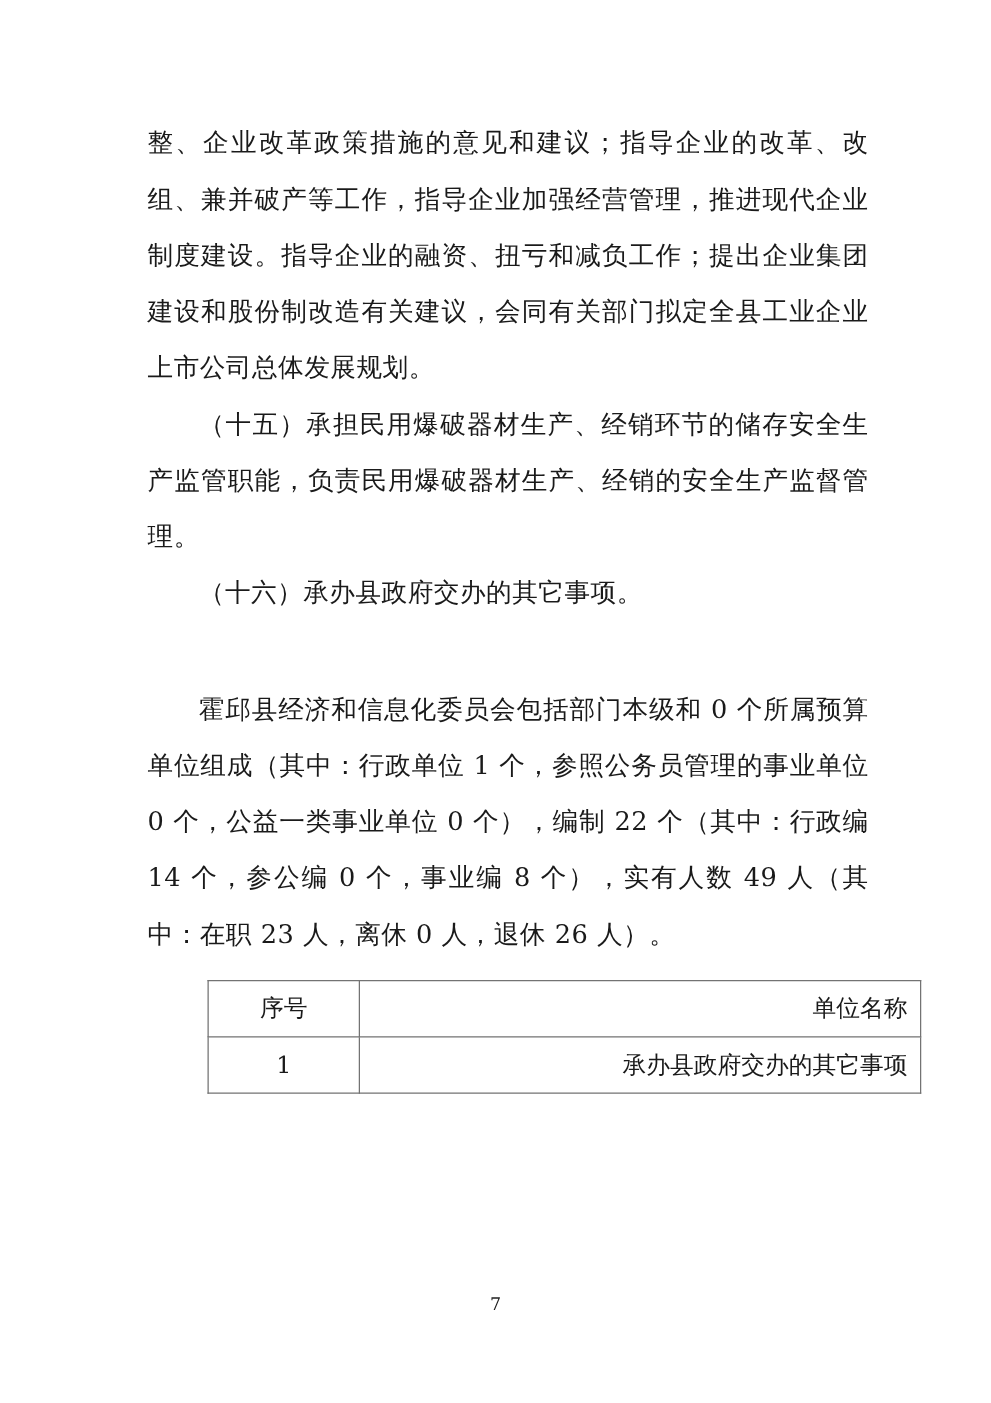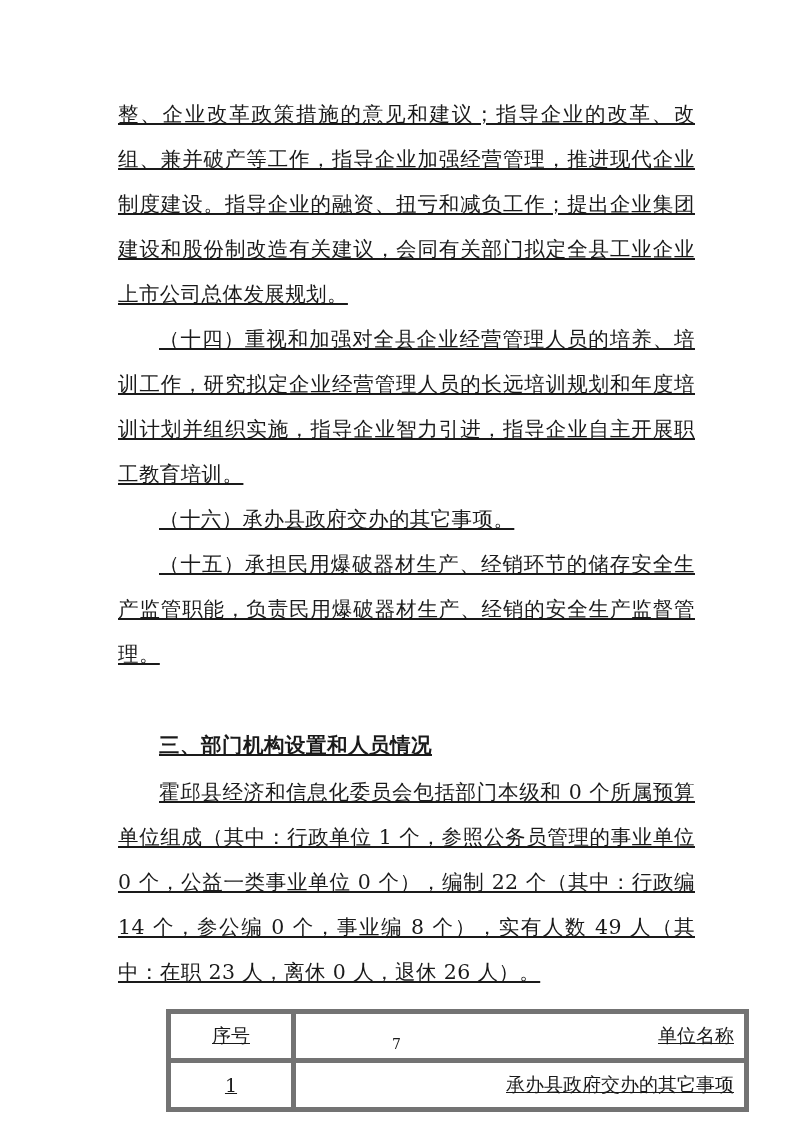--- a/index.html
+++ b/index.html
@@ -16,21 +16,20 @@
     overflow: hidden;
   }
   .page {
     position: absolute;
     left: 0;
     top: 0;
     width: 793px;
     height: 1122px;
     box-sizing: border-box;
     padding: 92px 98px 40px 118px;
-    text-decoration: underline;
   }
   .body-text {
     font-size: 20.5px;
     line-height: 45px;
     text-align: justify;
     text-justify: inter-ideograph;
     letter-spacing: 0.4px;
   }
   .para {
     margin: 0;
@@ -57,21 +56,21 @@
   .table-wrap {
     margin-top: 14px;
     padding-left: 48px;
   }
   table.unit-table {
     border-collapse: collapse;
     table-layout: fixed;
     width: 490px;
   }
   table.unit-table td, table.unit-table th {
-    border: 5px solid #737373;
+    border: 1px solid #737373;
     height: 44px;
     font-size: 19px;
     font-weight: normal;
     font-family: "DejaVu Serif", "Liberation Serif", serif;
     padding: 0 10px;
   }
   table.unit-table .col-no {
     width: 100px;
     text-align: center;
   }
@@ -96,29 +95,27 @@
 </style>
 </head>
 <body>
 
 <div class="page">
 
   <div class="body-text">
 
     <p class="para">整、企业改革政策措施的意见和建议；指导企业的改革、改组、兼并破产等工作，指导企业加强经营管理，推进现代企业制度建设。指导企业的融资、扭亏和减负工作；提出企业集团建设和股份制改造有关建议，会同有关部门拟定全县工业企业上市公司总体发展规划。</p>
 
-    <p class="para indent">（十四）重视和加强对全县企业经营管理人员的培养、培训工作，研究拟定企业经营管理人员的长远培训规划和年度培训计划并组织实施，指导企业智力引进，指导企业自主开展职工教育培训。</p>
+
+    <p class="para indent">（十五）承担民用爆破器材生产、经销环节的储存安全生产监管职能，负责民用爆破器材生产、经销的安全生产监督管理。</p>
 
     <p class="para indent">（十六）承办县政府交办的其它事项。</p>
 
-    <p class="para indent">（十五）承担民用爆破器材生产、经销环节的储存安全生产监管职能，负责民用爆破器材生产、经销的安全生产监督管理。</p>
-
     <div class="gap-before-heading"></div>
 
-    <h2 class="section-heading">三、部门机构设置和人员情况</h2>
 
     <div class="gap-after-heading"></div>
 
     <p class="para indent">霍邱县经济和信息化委员会包括部门本级和 0 个所属预算单位组成（其中：行政单位 1 个，参照公务员管理的事业单位 0 个，公益一类事业单位 0 个），编制 22 个（其中：行政编 14 个，参公编 0 个，事业编 8 个），实有人数 49 人（其中：在职 23 人，离休 0 人，退休 26 人）。</p>
 
   </div>
 
   <div class="table-wrap">
     <table class="unit-table">
       <thead>

